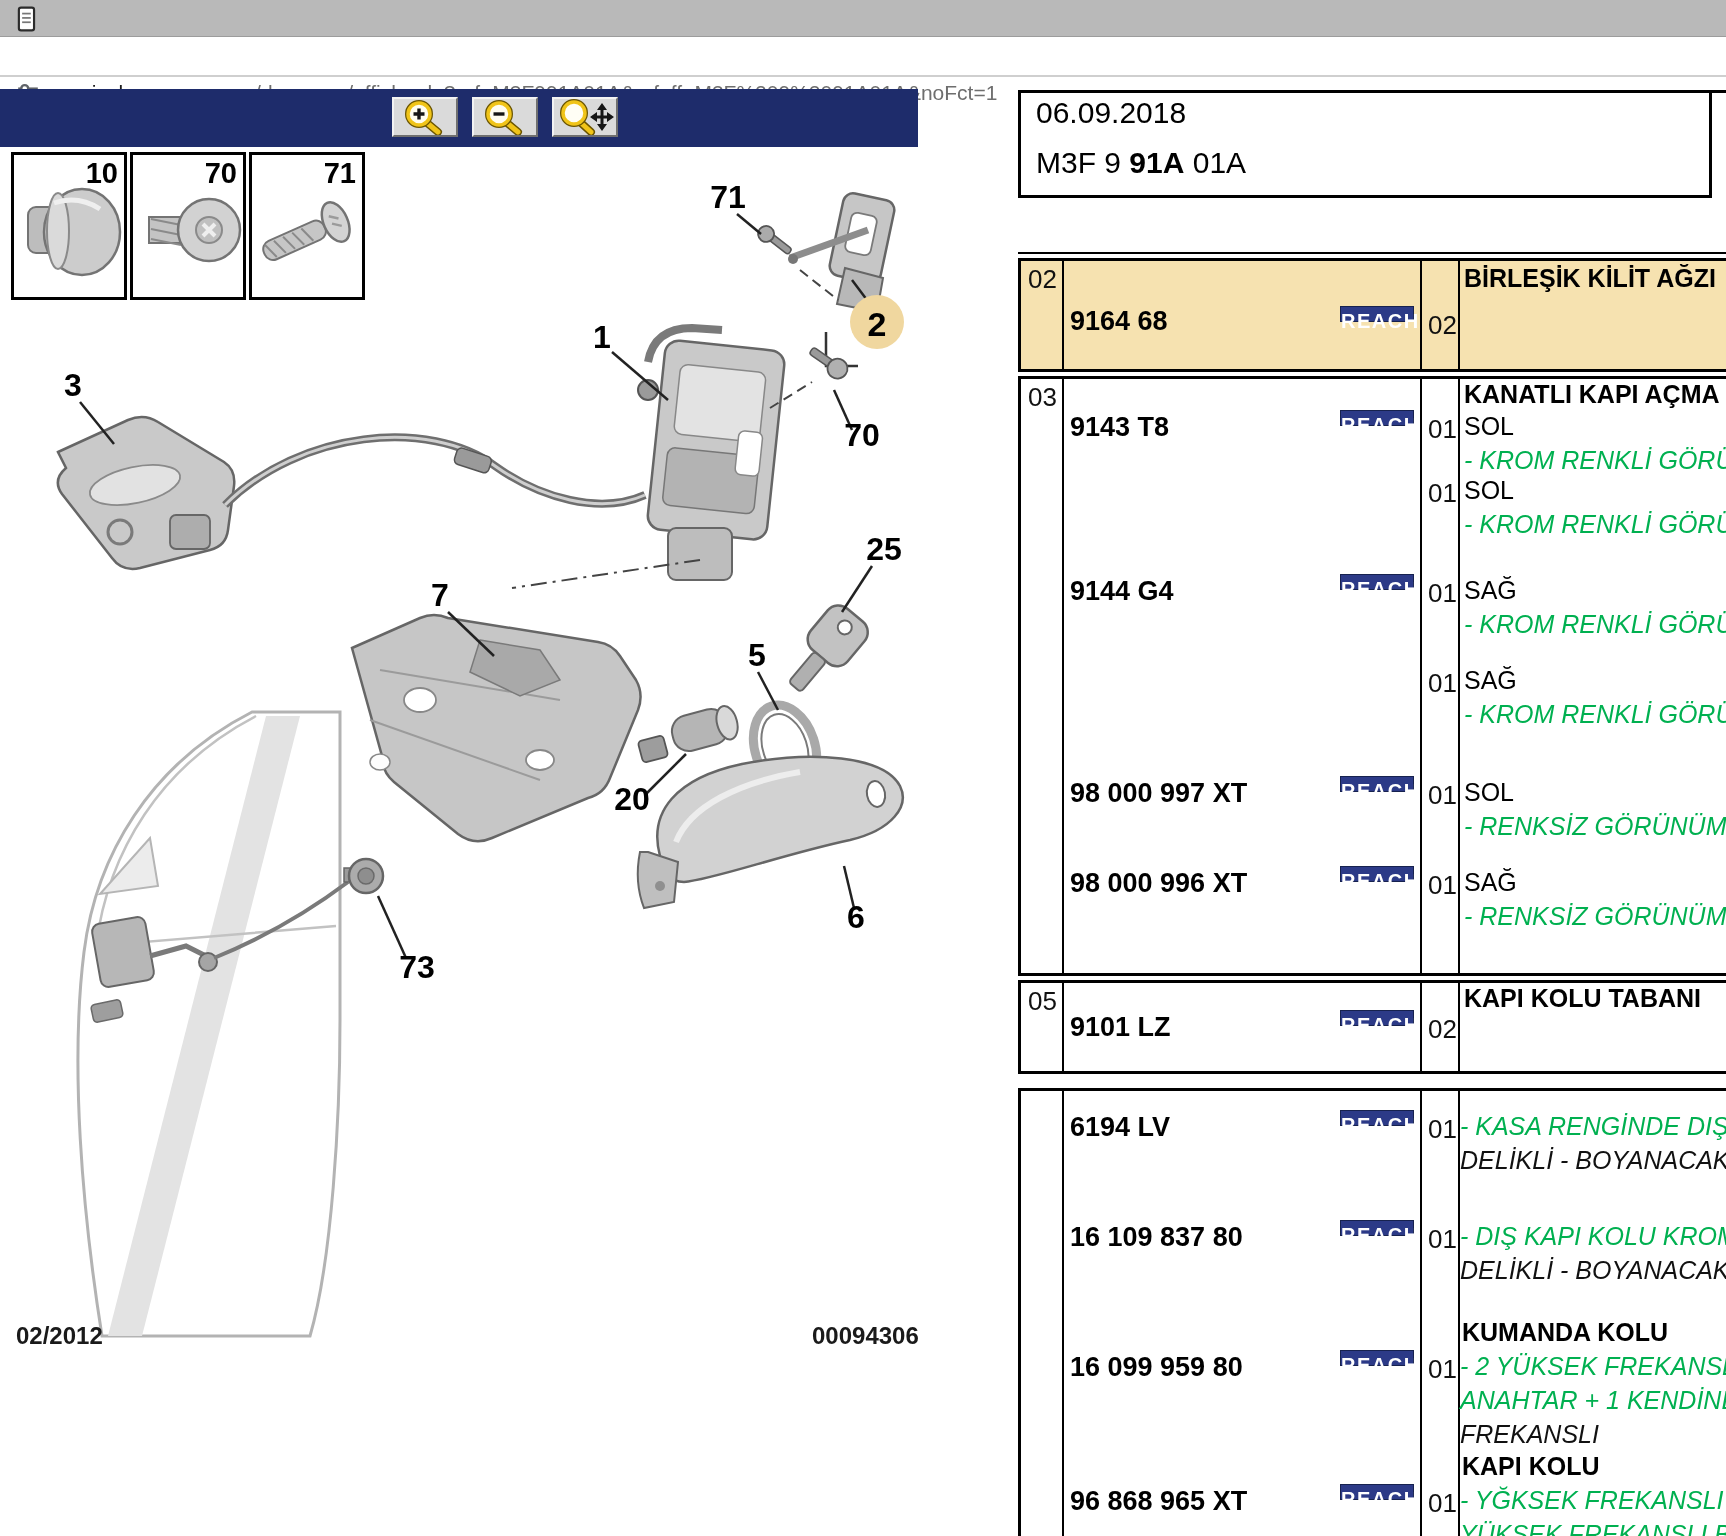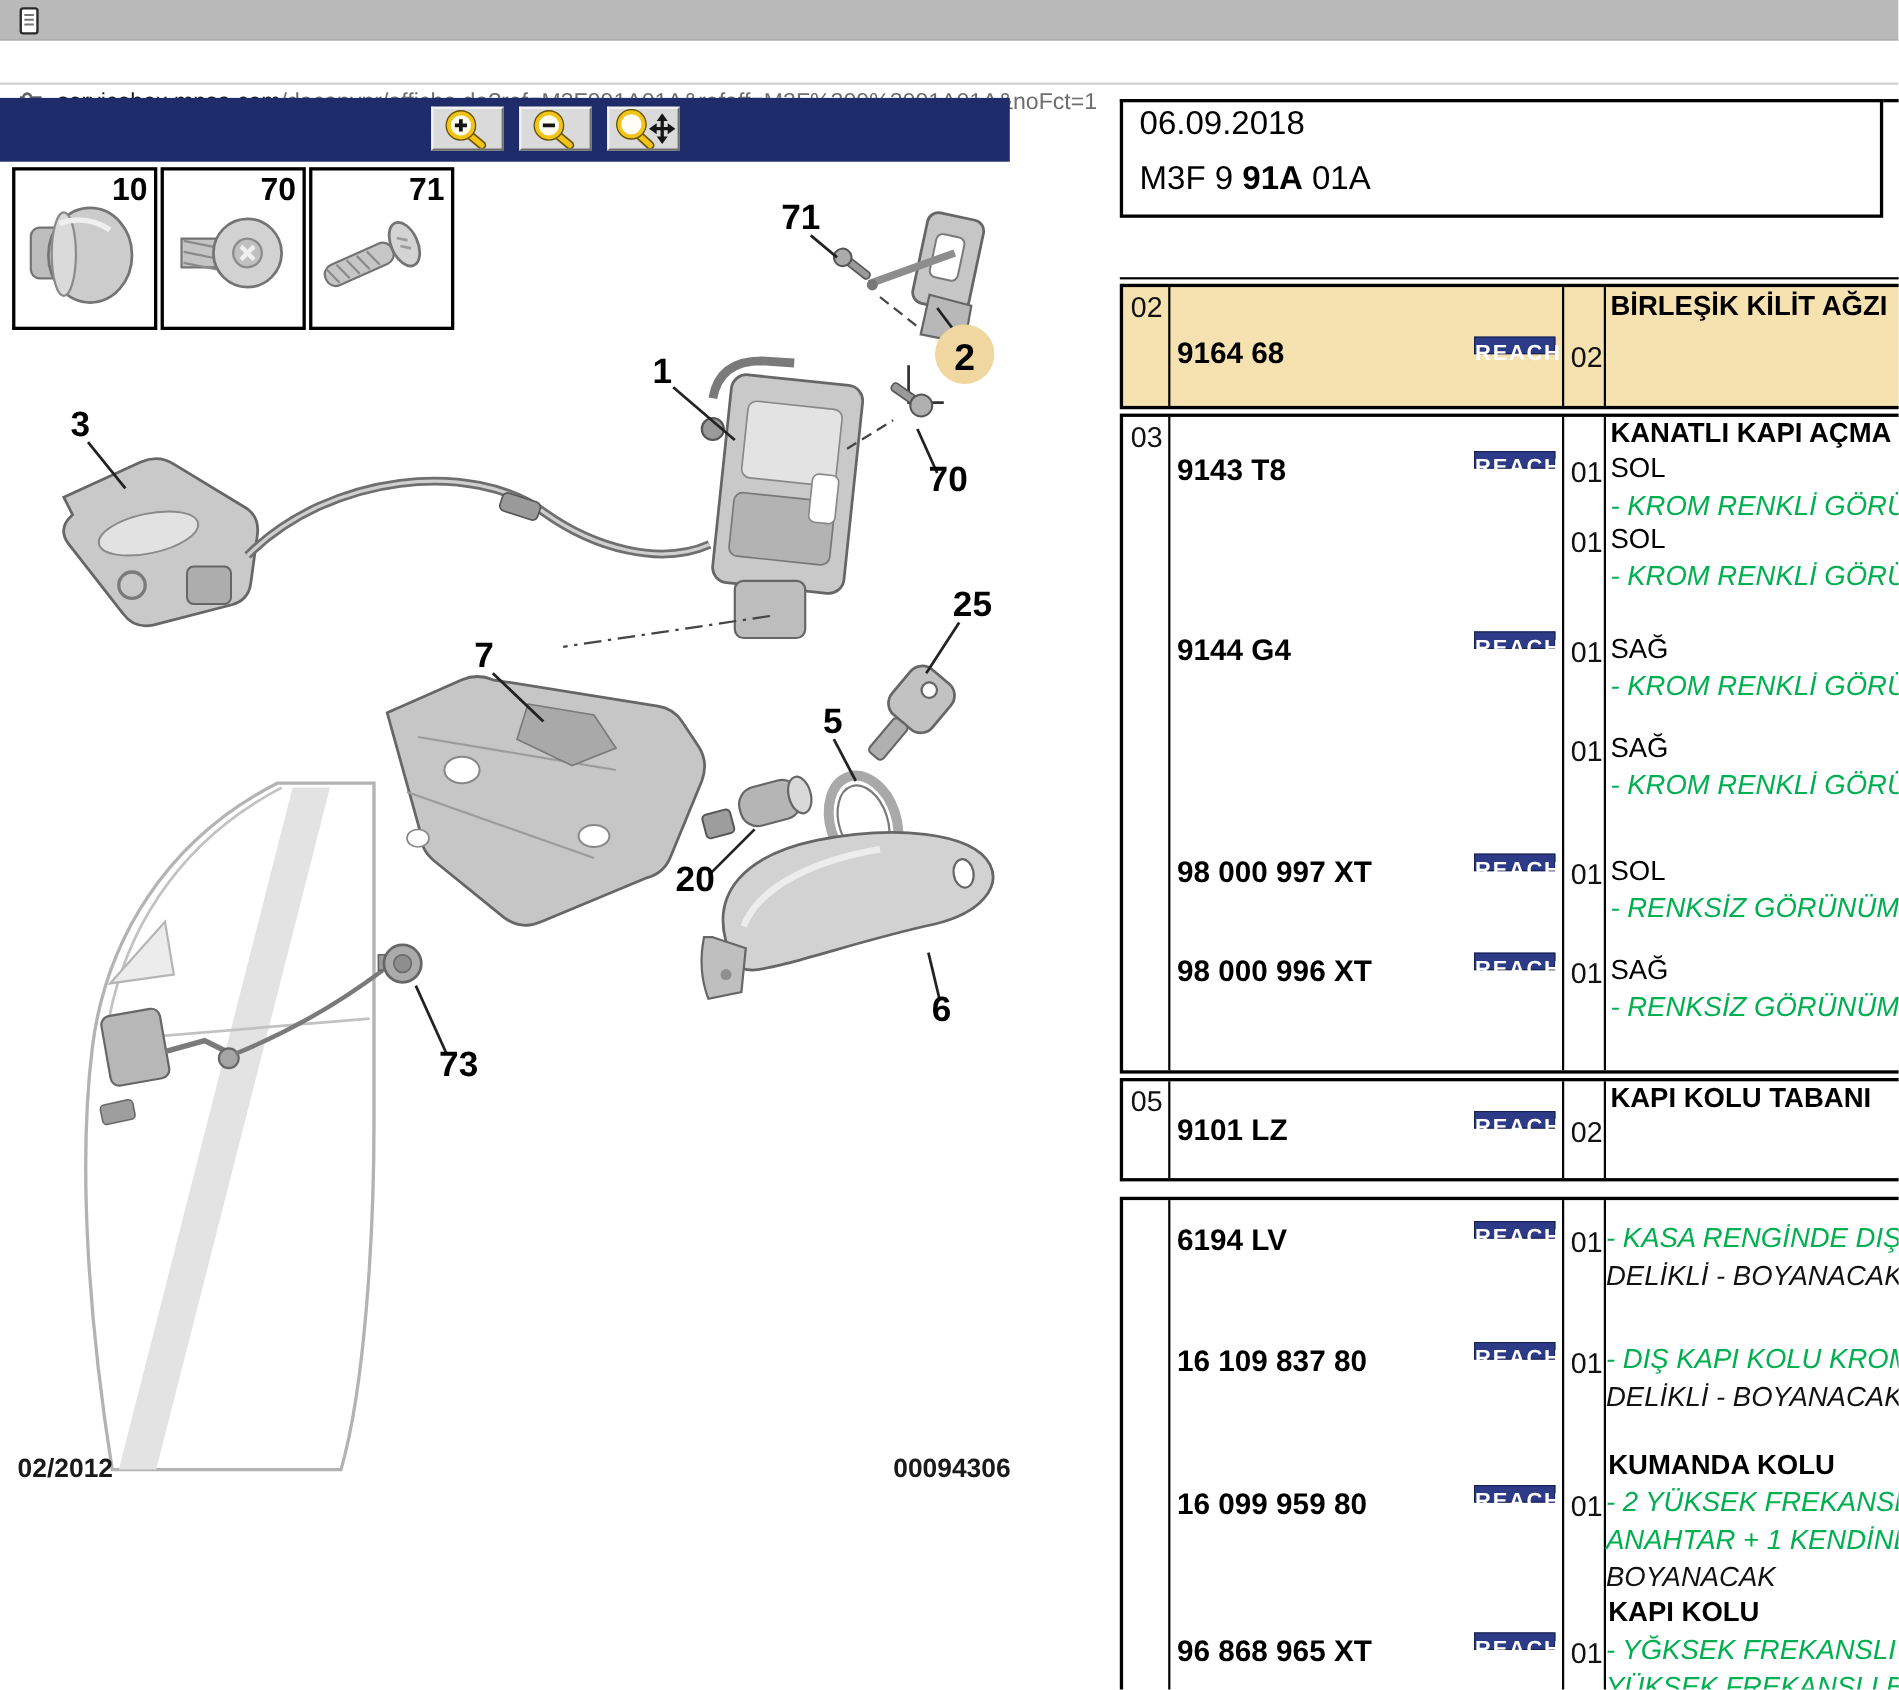--- a/index.html
+++ b/index.html
@@ -12,21 +12,21 @@
   #urlbar{left:0;top:37px;width:1726px;height:38px;background:#ffffff;border-bottom:2px solid #cfcfcf}
   #url-text{left:52px;top:44px;font-size:21px;white-space:nowrap}
   #url-text .host{color:#1c1c1c}
   #url-text .path{color:#6e6e6e}
   
   #navybar{left:0;top:89px;width:918px;height:58px;background:#1e2c6b}
   .zoombtn{position:absolute;top:8px;width:66px;height:40px;background:#dadada;
            border-top:2px solid #f2f2f2;border-left:2px solid #f2f2f2;
            border-right:2px solid #6f6f6f;border-bottom:2px solid #6f6f6f;box-sizing:border-box}
   #legend{left:11px;top:152px;display:flex;gap:3px}
-  .legbox{width:132px;height:148px;border:3px solid #000;position:relative;background:#fff;box-sizing:border-box}
+  .legbox{width:116px;height:148px;border:3px solid #000;position:relative;background:#fff;box-sizing:border-box}
   .legnum{position:absolute;top:2px;right:6px;font-size:29px;font-weight:bold;color:#000}
   #footer-left{left:16px;top:1322px;font-size:24px;font-weight:bold;color:#1a1a1a}
   #footer-right{left:812px;top:1322px;font-size:24px;font-weight:bold;color:#1a1a1a}
   
   .hline{position:absolute;background:#000}
   #headerbox{left:1018px;top:90px;width:694px;height:108px;border:3px solid #000;box-sizing:border-box;background:#fff}
   #hdr-date{left:1036px;top:96px;font-size:30px;color:#000}
   #hdr-ref{left:1036px;top:146px;font-size:30px;color:#000}
   #hdr-ref b{font-weight:bold}
   .sect{position:absolute;left:1018px;width:742px;border:3px solid #000;box-sizing:border-box;background:#fff}
@@ -337,20 +337,20 @@
 <div class="qty" style="left:1428px;top:1224px">01</div>
 <div class="gnote" style="left:1460px;top:1222px">- DIŞ KAPI KOLU KROM</div>
 <div class="bnote" style="left:1460px;top:1256px">DELİKLİ - BOYANACAK</div>
 
 <div class="dtitle" style="left:1462px;top:1318px">KUMANDA KOLU</div>
 <div class="part" style="left:1070px;top:1352px">16 099 959 80</div>
 <div class="badge" style="left:1340px;top:1350px">REACH</div>
 <div class="qty" style="left:1428px;top:1354px">01</div>
 <div class="gnote" style="left:1460px;top:1352px">- 2 YÜKSEK FREKANSL</div>
 <div class="gnote" style="left:1460px;top:1386px">ANAHTAR + 1 KENDİNE</div>
-<div class="bnote" style="left:1460px;top:1420px">BOYANACAK</div>
+<div class="bnote" style="left:1460px;top:1420px">FREKANSLI</div>
 
 <div class="dtitle" style="left:1462px;top:1452px">KAPI KOLU</div>
 <div class="part" style="left:1070px;top:1486px">96 868 965 XT</div>
 <div class="badge" style="left:1340px;top:1484px">REACH</div>
 <div class="qty" style="left:1428px;top:1488px">01</div>
 <div class="gnote" style="left:1460px;top:1486px">- YĞKSEK FREKANSLI</div>
 <div class="gnote" style="left:1460px;top:1520px">YÜKSEK FREKANSLI B</div>
 
 </body></html>

